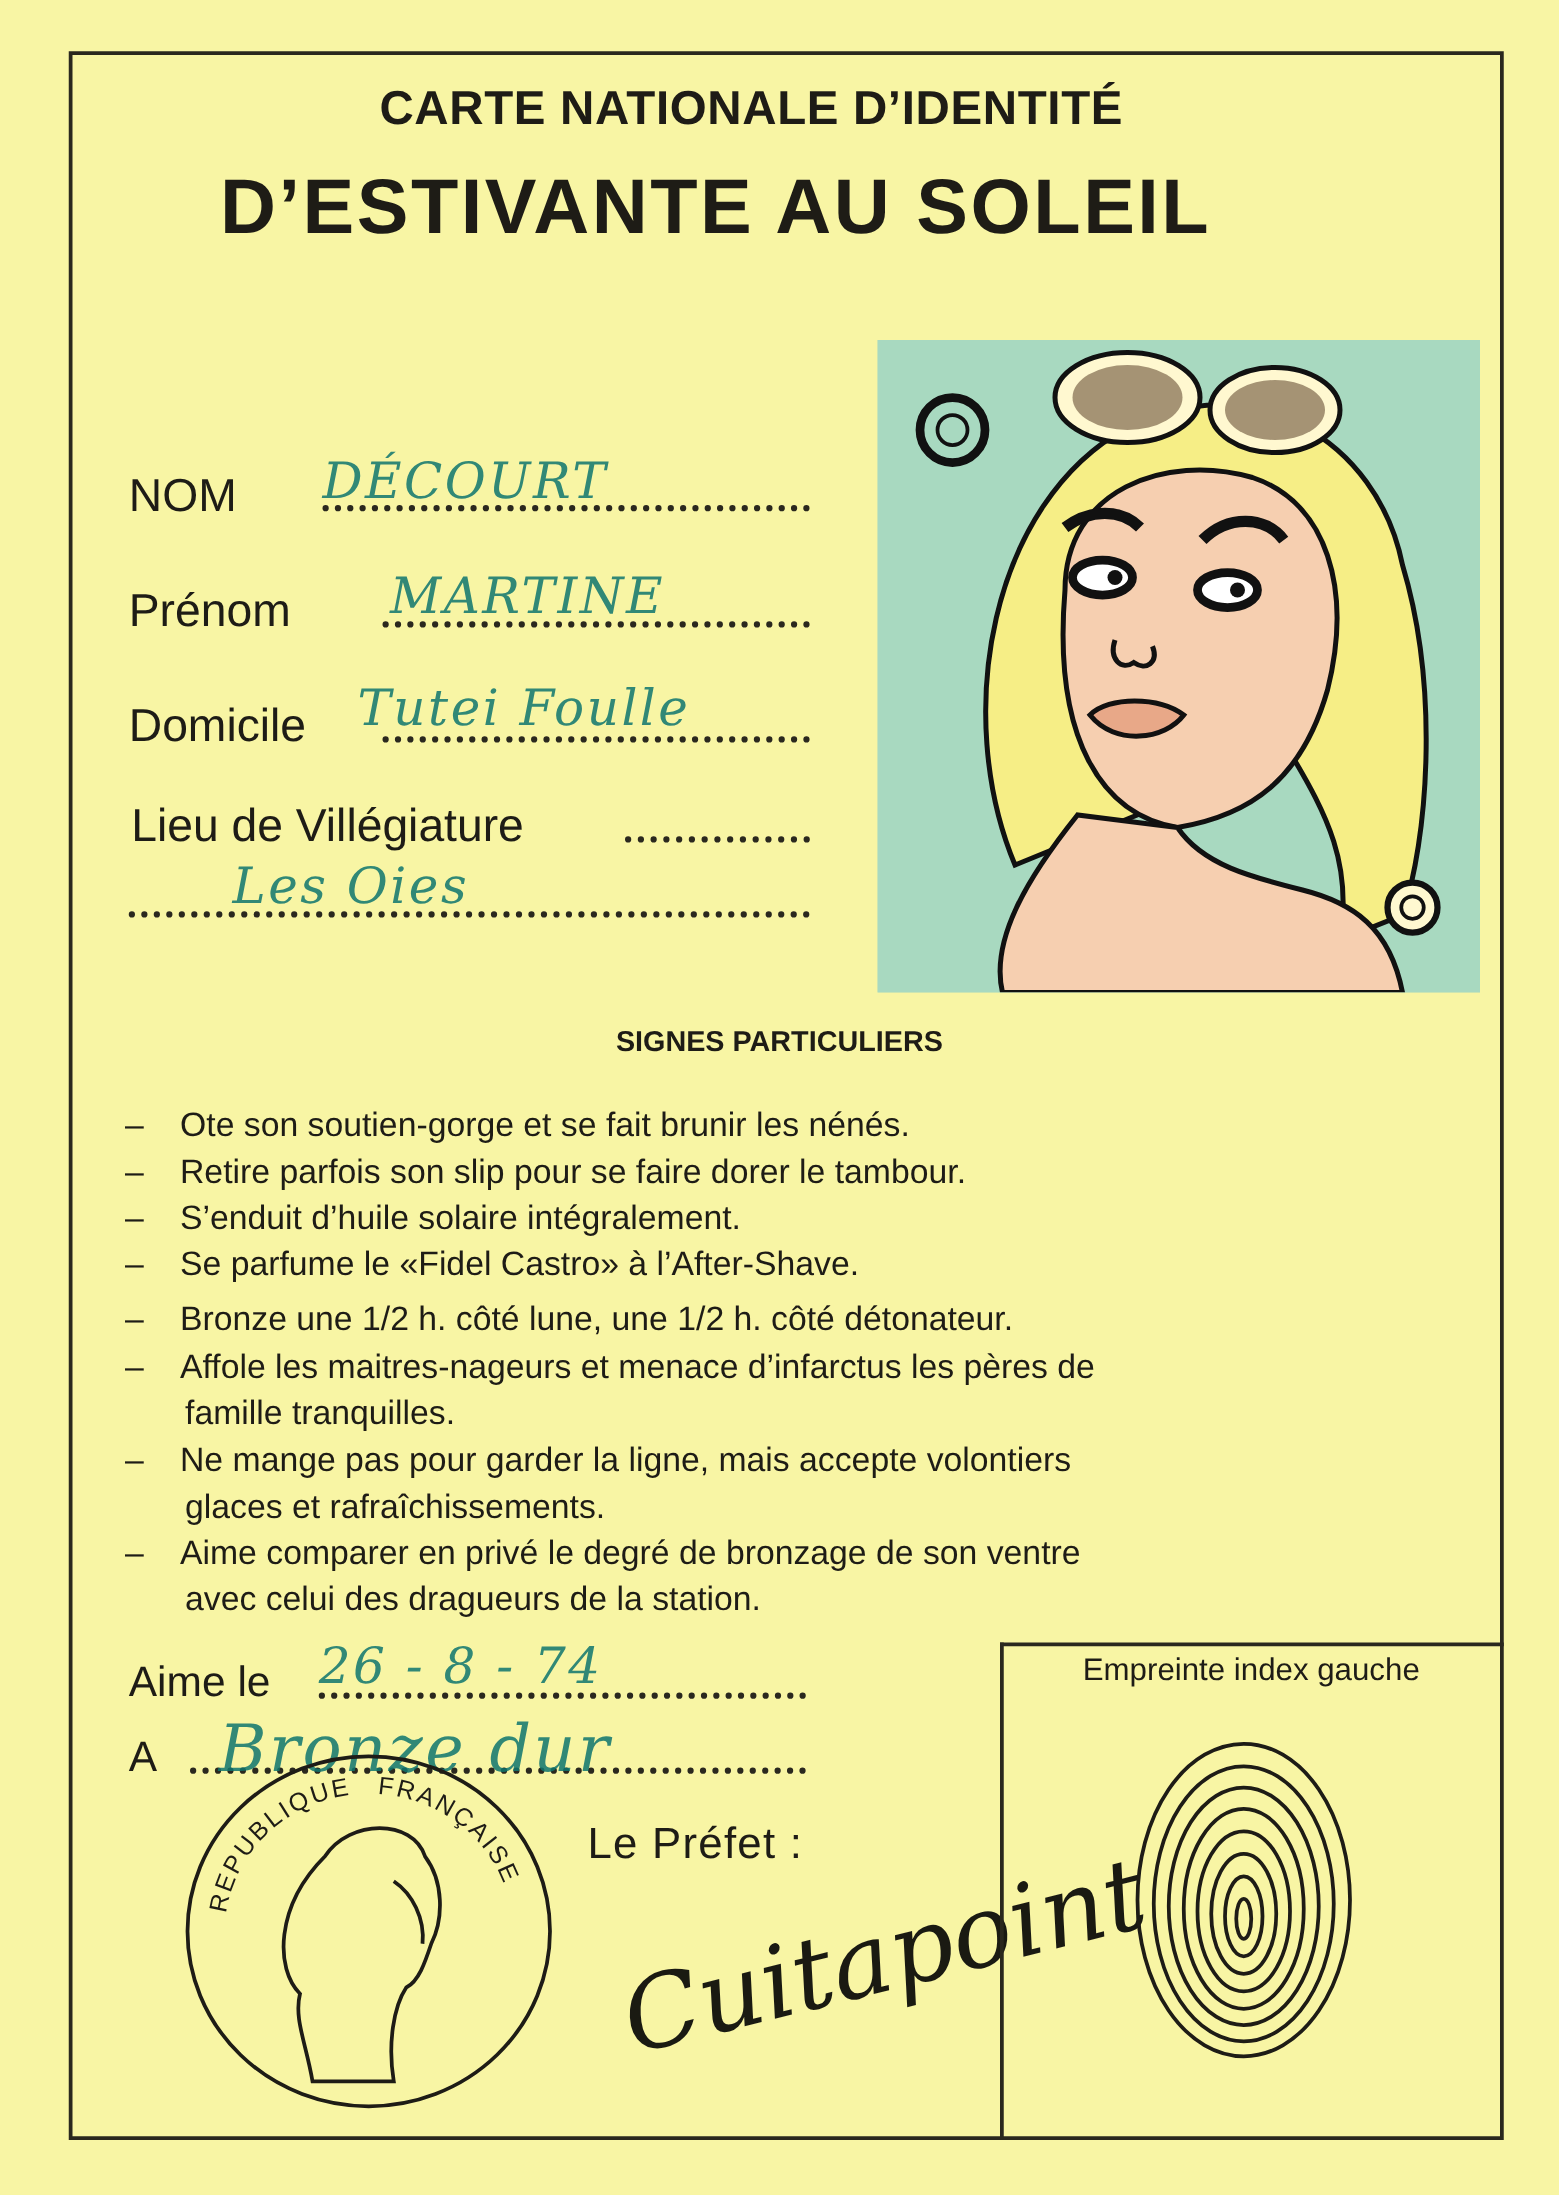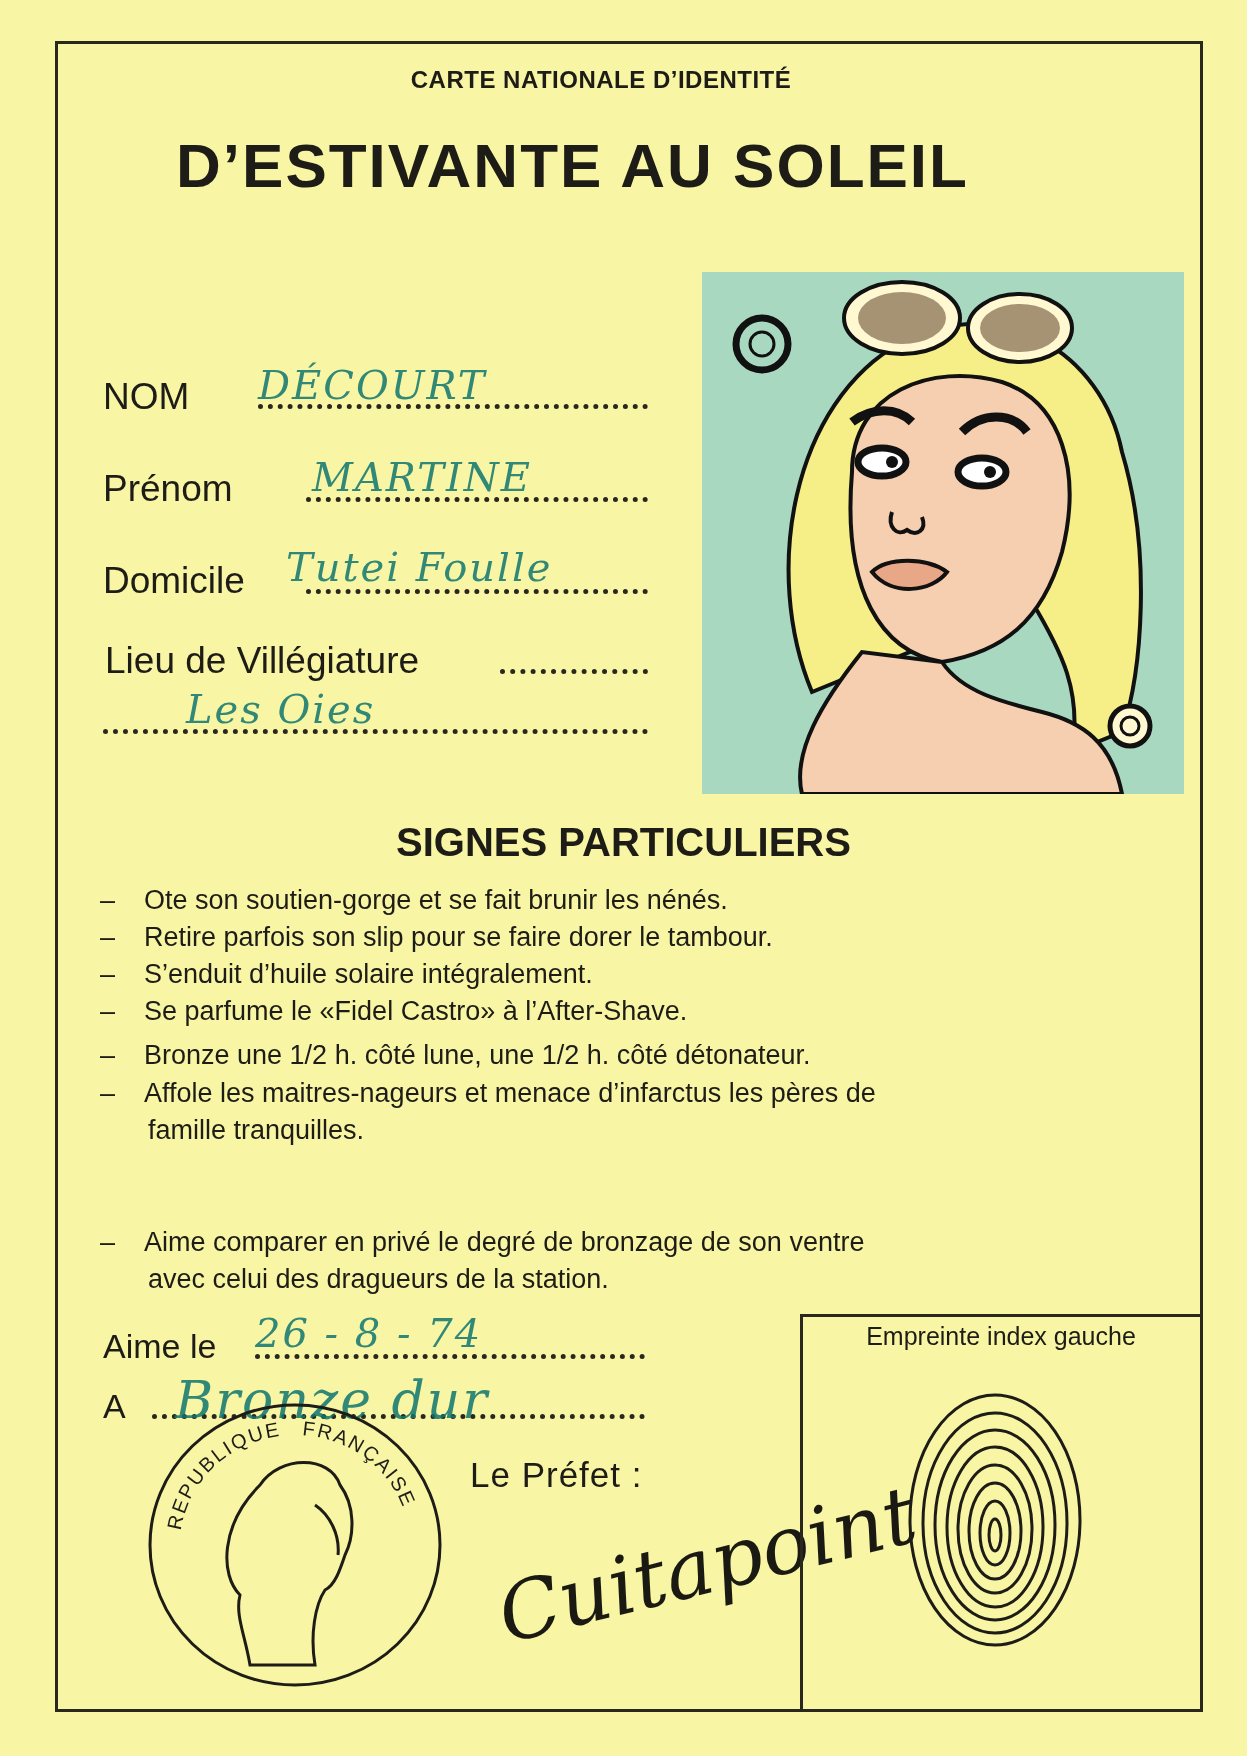--- a/index.html
+++ b/index.html
@@ -1,25 +1,25 @@
 <!DOCTYPE html>
 <html><head>
 <meta charset="utf-8">
 <style>
   html,body{margin:0;padding:0;}
   body{width:1247px;height:1756px;background:#f7f3a0;position:relative;overflow:hidden;font-family:"Liberation Sans",sans-serif;color:#1e1c16;}
   .card{position:absolute;left:0;top:0;width:1247px;height:1756px;background:#f8f5a4;}
   .frame{position:absolute;left:55px;top:41px;width:1148px;height:1671px;border:3px solid #2a281e;box-sizing:border-box;}
-  .t1{position:absolute;left:0;width:1202px;top:66px;text-align:center;font-weight:bold;font-size:24px;letter-spacing:0.5px;}
+  .t1{position:absolute;left:0;width:1202px;top:66px;text-align:center;font-weight:bold;font-size:38px;letter-spacing:0.5px;}
   .t2{position:absolute;left:0;width:1145px;top:130px;text-align:center;font-weight:bold;font-size:62px;letter-spacing:2px;}
   .lbl{position:absolute;font-size:37px;white-space:nowrap;}
   .dots{position:absolute;border-bottom:5px dotted #2a281e;height:0;}
   .hand{position:absolute;font-family:"DejaVu Serif",serif;font-style:italic;color:#0f766e;font-size:40px;white-space:nowrap;opacity:0.85;letter-spacing:2px;}
   .photo{position:absolute;left:702px;top:272px;width:482px;height:522px;background:#a8d9c0;overflow:hidden;}
-  .sp-title{position:absolute;left:0;width:1247px;top:820px;text-align:center;font-weight:bold;font-size:40px;}
+  .sp-title{position:absolute;left:0;width:1247px;top:820px;text-align:center;font-weight:bold;font-size:23px;}
   .item{position:absolute;left:100px;font-size:27px;line-height:37px;white-space:nowrap;}
   .item .dash{display:inline-block;width:44px;}
   .item .cont{display:block;padding-left:48px;}
   .fp-box{position:absolute;left:800px;top:1314px;width:403px;height:398px;border-left:3px solid #2a281e;border-top:3px solid #2a281e;box-sizing:border-box;}
   .fp-label{position:absolute;left:800px;top:1322px;width:402px;text-align:center;font-size:25px;}
   .prefet{position:absolute;left:470px;top:1455px;font-size:35px;letter-spacing:1px;}
   .sig{position:absolute;left:500px;top:1570px;font-family:"DejaVu Serif",serif;font-style:italic;font-size:80px;transform:rotate(-14deg);transform-origin:left center;color:#1a1a12;}
 </style>
 </head>
 <body>
@@ -73,20 +73,21 @@
   </div>
 
   <div class="sp-title">SIGNES PARTICULIERS</div>
 
   <div class="item" style="top:882px;"><span class="dash">–</span><span>Ote son soutien-gorge et se fait brunir les nénés.</span></div>
   <div class="item" style="top:919px;"><span class="dash">–</span><span>Retire parfois son slip pour se faire dorer le tambour.</span></div>
   <div class="item" style="top:956px;"><span class="dash">–</span><span>S’enduit d’huile solaire intégralement.</span></div>
   <div class="item" style="top:993px;"><span class="dash">–</span><span>Se parfume le «Fidel Castro» à l’After-Shave.</span></div>
   <div class="item" style="top:1037px;"><span class="dash">–</span><span>Bronze une 1/2 h. côté lune, une 1/2 h. côté détonateur.</span></div>
   <div class="item" style="top:1075px;"><span class="dash">–</span><span>Affole les maitres-nageurs et menace d’infarctus les pères de</span><span class="cont">famille tranquilles.</span></div>
+  <div class="item" style="top:1150px;"><span class="dash">–</span><span>Ne mange pas pour garder la ligne, mais accepte volontiers</span><span class="cont">glaces et rafraîchissements.</span></div>
   <div class="item" style="top:1224px;"><span class="dash">–</span><span>Aime comparer en privé le degré de bronzage de son ventre</span><span class="cont">avec celui des dragueurs de la station.</span></div>
 
   <div class="lbl" style="left:103px;top:1327px;font-size:34px;">Aime le</div>
   <div class="dots" style="left:255px;top:1354px;width:390px;"></div>
   <div class="hand" style="left:255px;top:1310px;">26 - 8 - 74</div>
 
   <div class="lbl" style="left:103px;top:1387px;font-size:34px;">A</div>
   <div class="dots" style="left:152px;top:1414px;width:493px;"></div>
   <div class="hand" style="left:175px;top:1370px;font-size:52px;">Bronze dur</div>
 

